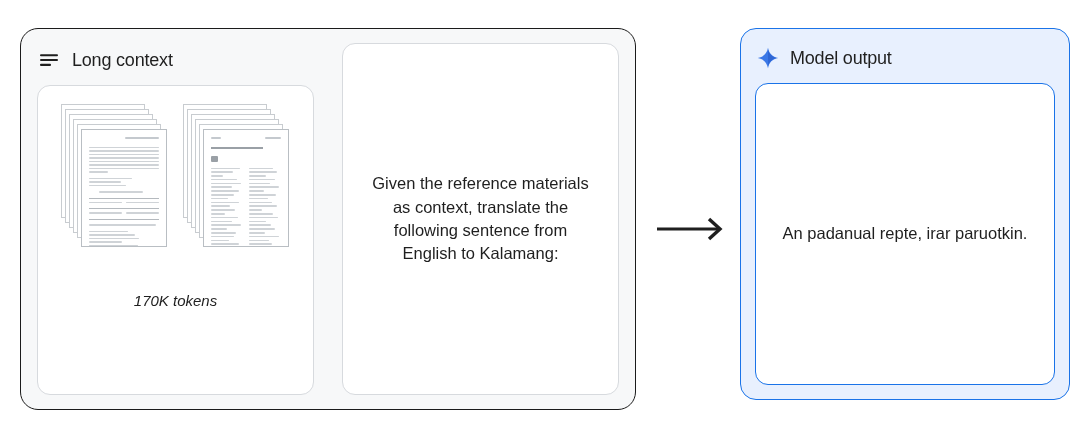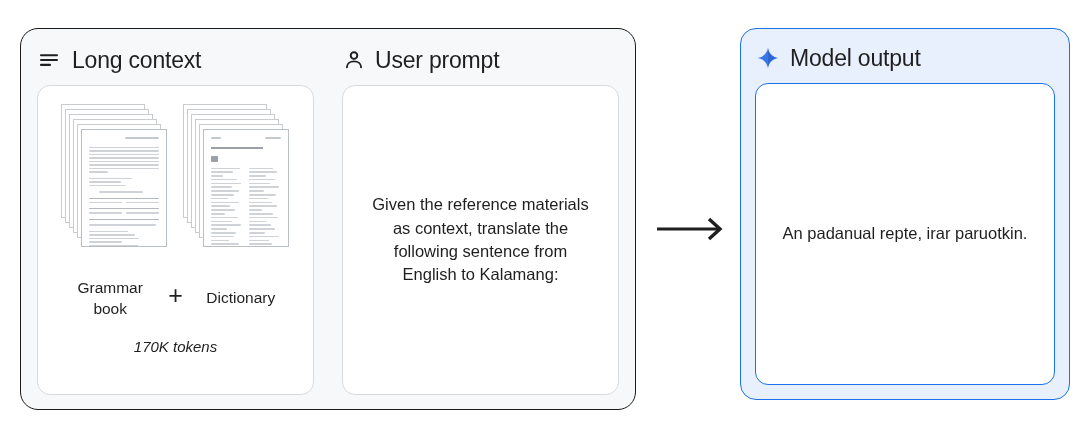--- a/index.html
+++ b/index.html
@@ -53,21 +53,21 @@
 
   .pane-header {
     display: flex;
     align-items: center;
     gap: 11px;
     height: 34px;
     padding-left: 2px;
     margin-bottom: 8px;
   }
   .pane-header .title {
-    font-size: 23px;
+    font-size: 18px;
     letter-spacing: -0.2px;
     color: #1f1f1f;
     white-space: nowrap;
   }
 
   .icon {
     display: inline-flex;
     align-items: center;
     justify-content: center;
     flex: none;
@@ -377,41 +377,27 @@
                       <div class="dict-line" style="width:74%"></div>
 
                     </div>
                   </div>
 
                 </div>
               </div>
 
             </div>
 
-            <div class="labels-row">
-              <div class="label-block">Grammar book</div>
-              <div class="plus-sign">+</div>
-              <div class="label-block">Dictionary</div>
-            </div>
 
             <div class="tokens">170K tokens</div>
           </div>
         </div>
       </div>
 
       <div class="pane pane-prompt">
-        <div class="pane-header">
-          <span class="icon">
-            <svg width="20" height="20" viewBox="0 0 20 20" aria-hidden="true">
-              <circle cx="10" cy="5.6" r="3.3" fill="none" stroke="#1f1f1f" stroke-width="1.9"></circle>
-              <path d="M2.9 17.2c0-3.6 3.2-5.8 7.1-5.8s7.1 2.2 7.1 5.8" fill="none" stroke="#1f1f1f" stroke-width="1.9" stroke-linecap="round"></path>
-            </svg>
-          </span>
-          <span class="title">User prompt</span>
-        </div>
 
         <div class="pane-body">
           <div class="prompt-text">
             <p class="prompt-p">Given the reference materials as context, translate the following sentence from English to Kalamang:</p>
           </div>
         </div>
       </div>
 
     </div>
   </div>

